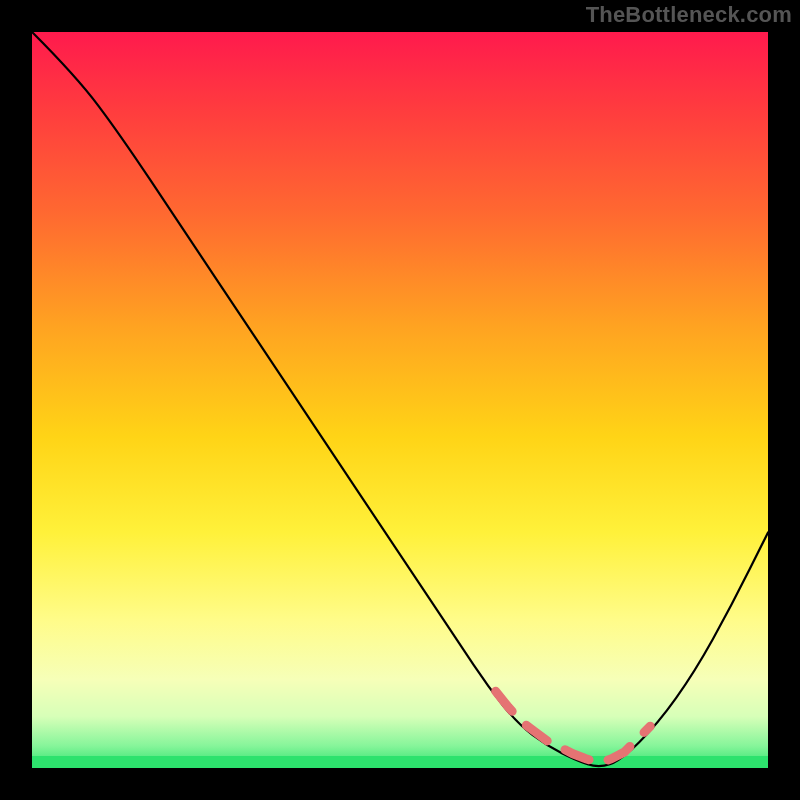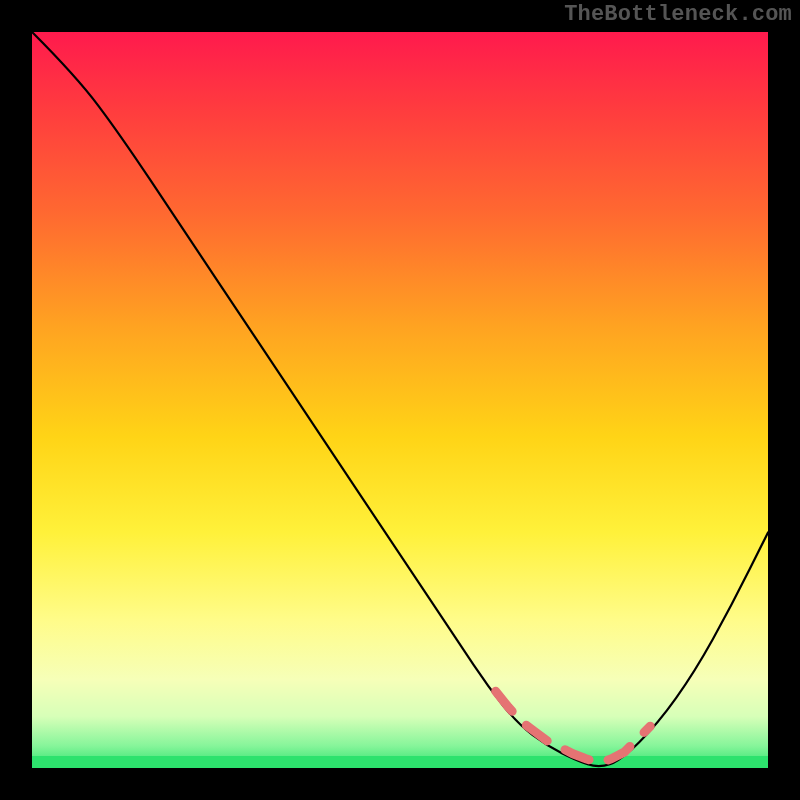--- a/index.html
+++ b/index.html
@@ -9,21 +9,20 @@
     height: 800px;
     background: #000;
     overflow: hidden;
     font-family: Arial, Helvetica, sans-serif;
   }
   .frame {
     position: relative;
     width: 800px;
     height: 800px;
     background: #000;
-    font-family: Liberation Mono, monospace;
   }
   .watermark {
     position: absolute;
     top: 2px;
     right: 8px;
     color: #555;
     font-size: 22px;
     font-weight: 600;
     letter-spacing: 0.2px;
     z-index: 5;

